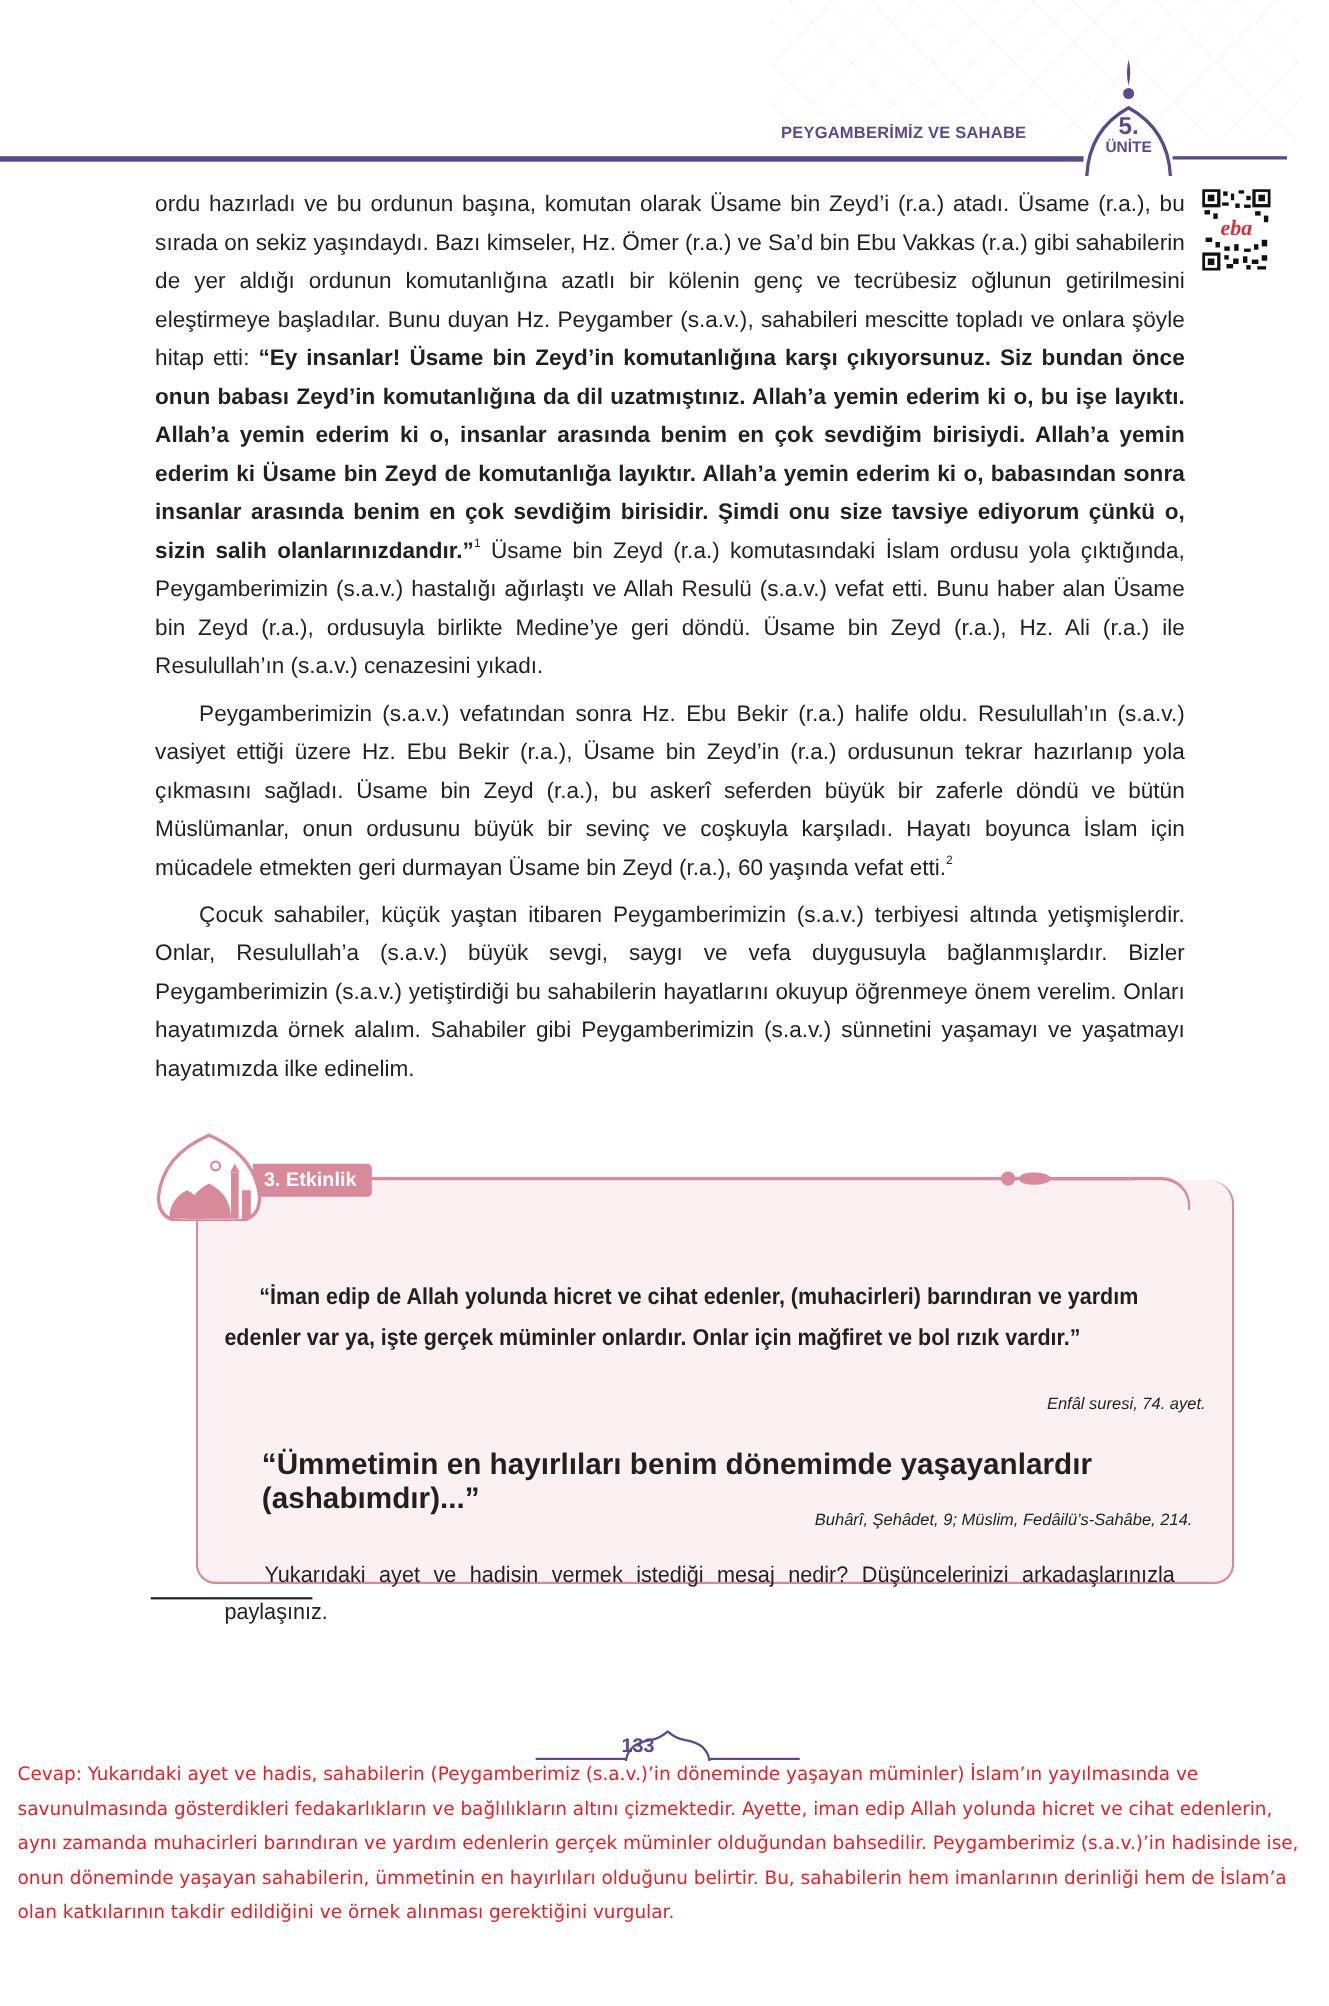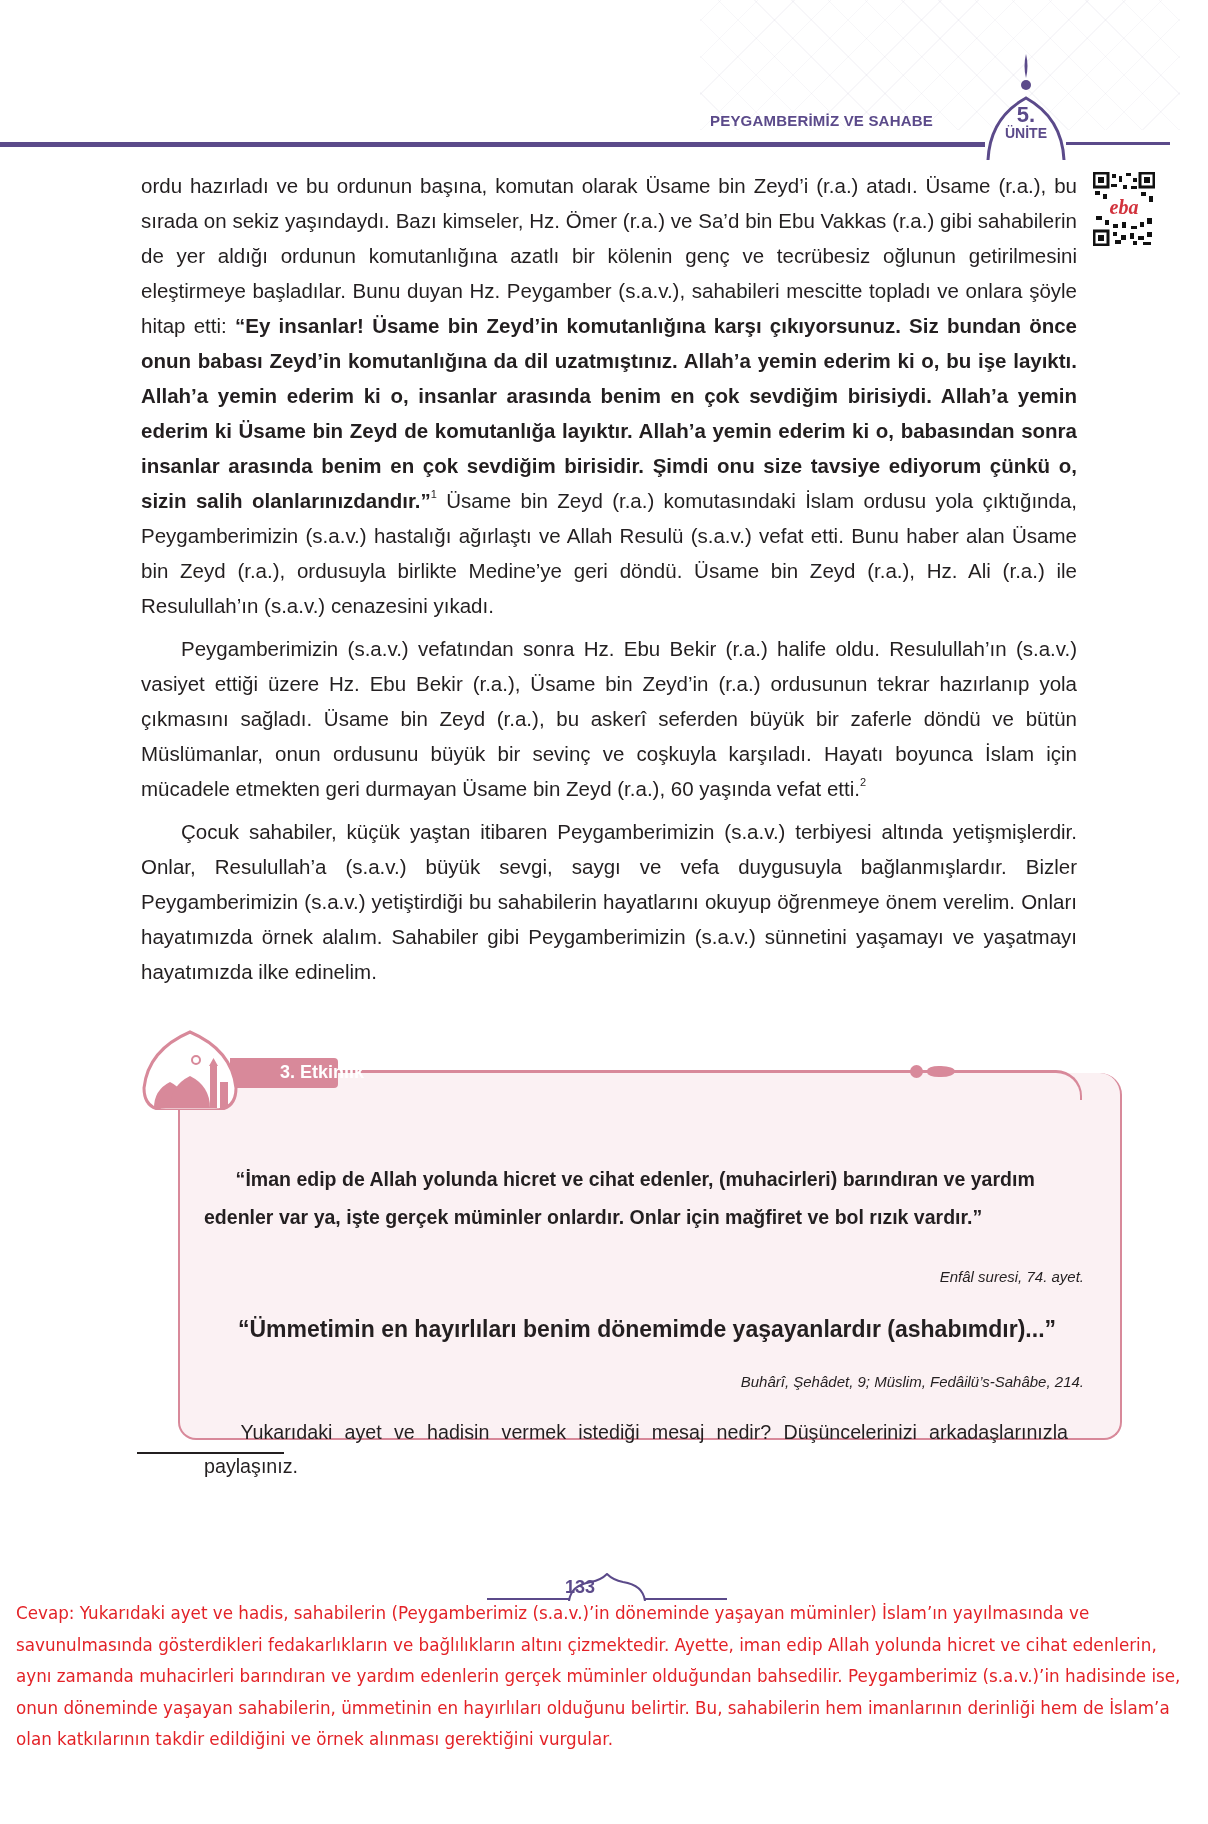--- a/index.html
+++ b/index.html
@@ -45,29 +45,29 @@
   .activity-corner {
     position: absolute; left: 812px; top: 60px; width: 140px; height: 30px;
     border-top: 3px solid #d8899a; border-right: 2px solid #d8899a; border-radius: 0 26px 0 0; box-sizing: border-box;
   }
   .dome { position: absolute; left: 10px; top: 20px; width: 100px; height: 80px; }
   .activity-label-bg {
     position: absolute; left: 100px; top: 48px; width: 108px; height: 30px;
     background: #d8899a; border-radius: 0 4px 4px 0;
   }
   .activity-label {
-    position: absolute; left: 110px; top: 52px; color: #fff; font-weight: bold; font-size: 18px; margin-left: 40px;
+    position: absolute; left: 110px; top: 52px; color: #fff; font-weight: bold; font-size: 18px;
   }
   .quote1 {
     position: absolute; left: 24px; top: 87px; width: 900px;
     font-size: 21px; line-height: 38px; font-weight: bold; text-indent: 34px;
     font-family: "Liberation Sans", sans-serif; transform: scaleX(0.93); transform-origin: left top;
   }
-  .src1 { position: absolute; right: 36px; top: 195px; font-style: italic; font-size: 15px; }
-  .quote2 { position: absolute; left: 58px; top: 243px; font-size: 23px; font-weight: bold; }
+  .src1 { position: absolute; right: 24px; top: 195px; font-style: italic; font-size: 15px; }
+  .quote2 { position: absolute; left: 58px; top: 243px; font-size: 27px; font-weight: bold; }
   .src2 { position: absolute; right: 36px; top: 300px; font-style: italic; font-size: 15px; }
   .question {
     position: absolute; left: 24px; top: 342px; width: 900px; font-size: 20.5px; line-height: 34px;
     text-indent: 38px; text-align: justify; transform: scaleX(0.96); transform-origin: left top;
   }
 
   .fn-rule { position: absolute; left: 137px; top: 1452px; width: 147px; height: 2px; background: #231f20; }
   .footnotes { position: absolute; left: 137px; top: 1462px; width: 930px; font-size: 14px; line-height: 17px; }
   .footnotes div { margin-bottom: 6px; }
 

